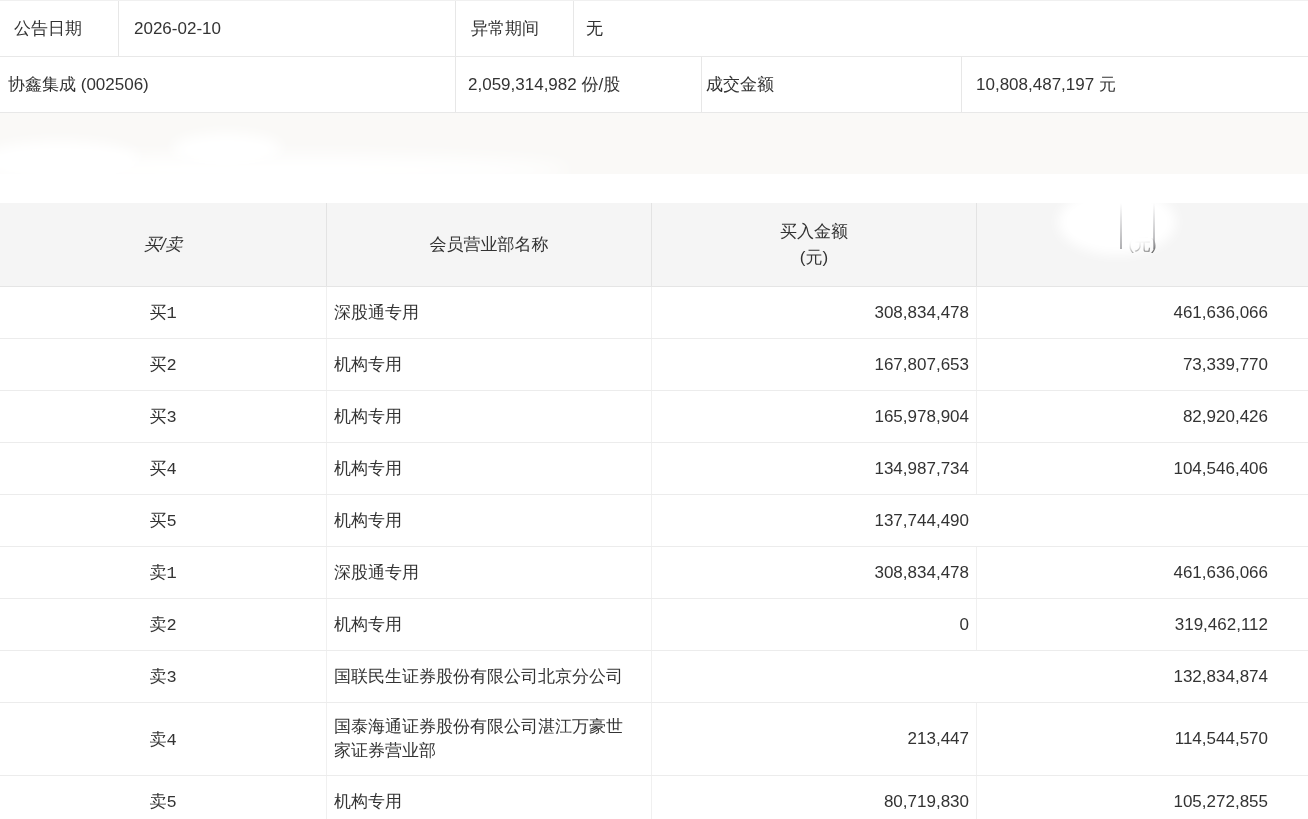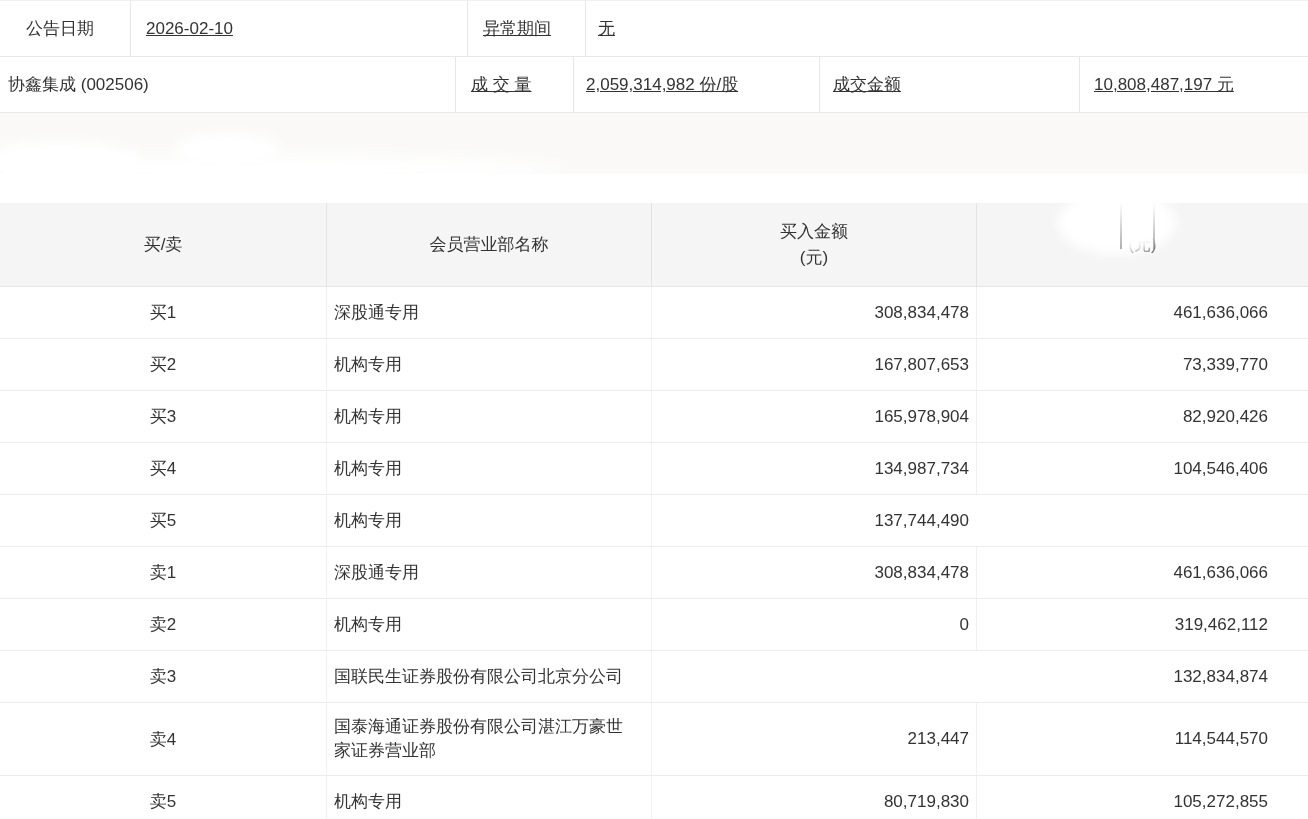--- a/index.html
+++ b/index.html
@@ -6,75 +6,74 @@
   body{
     width:1308px;height:819px;overflow:hidden;position:relative;
     background:#ffffff;color:#333;
     font-family:"Liberation Sans","DejaVu Sans",sans-serif;
     font-size:17px;
   }
   
   .info-panel{border-top:1px solid #f0f0f0;}
   .info-row{display:flex;height:55px;align-items:stretch;border-bottom:1px solid #e8e8e8;}
   .cell{display:flex;align-items:center;box-sizing:border-box;white-space:nowrap;overflow:hidden;}
-  .vsep{border-left:1px solid #e7e7e7;text-decoration:underline;}
-  .r1-c1{width:118px;padding-left:14px;margin-left:12px;}
+  .vsep{border-left:1px solid #e7e7e7;}
+  .r1-c1{width:118px;padding-left:14px;}
   .r1-c2{width:337px;padding-left:15px;}
   .r1-c3{width:118px;padding-left:15px;}
   .r1-c4{flex:1;padding-left:12px;}
   .r2-c1{width:455px;padding-left:8px;}
   .r2-c2{width:118px;padding-left:15px;}
   .r2-c3{width:246px;padding-left:12px;}
-  .r2-c4{width:260px;padding-left:13px;}
+  .r2-c4{width:260px;padding-left:4px;}
   .r2-c5{flex:1;padding-left:14px;}
   
   .band{position:relative;height:61px;background:#faf9f7;overflow:hidden;}
   .blob{position:absolute;background:#ffffff;border-radius:50%;filter:blur(7px);}
   .blob-a{left:-20px;top:28px;width:160px;height:38px;}
   .blob-b{left:172px;top:20px;width:110px;height:32px;}
   .blob-c{left:-30px;top:42px;width:600px;height:30px;filter:blur(9px);}
   .gap{height:29px;background:#ffffff;}
   
   .tbl{width:1308px;}
   .thead{position:relative;display:flex;height:84px;background:#f5f5f5;
          border-bottom:1px solid #e5e5e5;box-sizing:border-box;}
   .th{display:flex;flex-direction:column;justify-content:center;align-items:center;
       box-sizing:border-box;line-height:26px;text-align:center;}
-  .th-side{width:326px;}
+  .th-side{width:326px;font-style:italic;}
   .th-branch{width:325px;border-left:1px solid #e3e3e3;}
   .th-buy{width:325px;border-left:1px solid #e3e3e3;}
   .th-sell{flex:1;border-left:1px solid #e3e3e3;}
   .smudge{position:absolute;left:1058px;top:-14px;width:118px;height:66px;
           background:#ffffff;border-radius:50%;filter:blur(6px);}
   .streak{position:absolute;top:0;width:2px;height:46px;
           background:linear-gradient(to bottom,rgba(150,150,150,0),rgba(120,120,125,.6));}
   .streak-l{left:1120px;}
   .streak-r{left:1153px;}
   .tbody .tr{display:flex;min-height:52px;border-bottom:1px solid #ececec;
              box-sizing:border-box;background:#fff;align-items:stretch;}
   .td{display:flex;align-items:center;box-sizing:border-box;}
-  .td-side{width:326px;justify-content:center;}
+  .td-side{width:326px;justify-content:center;font-family:Liberation Mono, monospace;}
   .td-branch{width:325px;border-left:1px solid #f0f0f0;padding:12px 12px 12px 7px;
              line-height:24px;}
   .td-buy{width:325px;border-left:1px solid #f0f0f0;justify-content:flex-end;padding-right:7px;}
   .td-sell{flex:1;border-left:1px solid #f0f0f0;justify-content:flex-end;padding-right:40px;}
 </style>
 </head>
 <body>
 
 <div class="info-panel">
   <div class="info-row">
     <div class="cell r1-c1">公告日期</div>
     <div class="cell r1-c2 vsep">2026-02-10</div>
     <div class="cell r1-c3 vsep">异常期间</div>
     <div class="cell r1-c4 vsep">无</div>
   </div>
   <div class="info-row">
     <div class="cell r2-c1">协鑫集成 (002506)</div>
-    <div class="cell r2-c2 vsep">成 交 量</div>
     <div class="cell r2-c3 vsep">2,059,314,982 份/股</div>
     <div class="cell r2-c4 vsep">成交金额</div>
     <div class="cell r2-c5 vsep">10,808,487,197 元</div>
   </div>
 </div>
 
 <div class="band">
   <div class="blob blob-c"></div>
   <div class="blob blob-a"></div>
   <div class="blob blob-b"></div>

